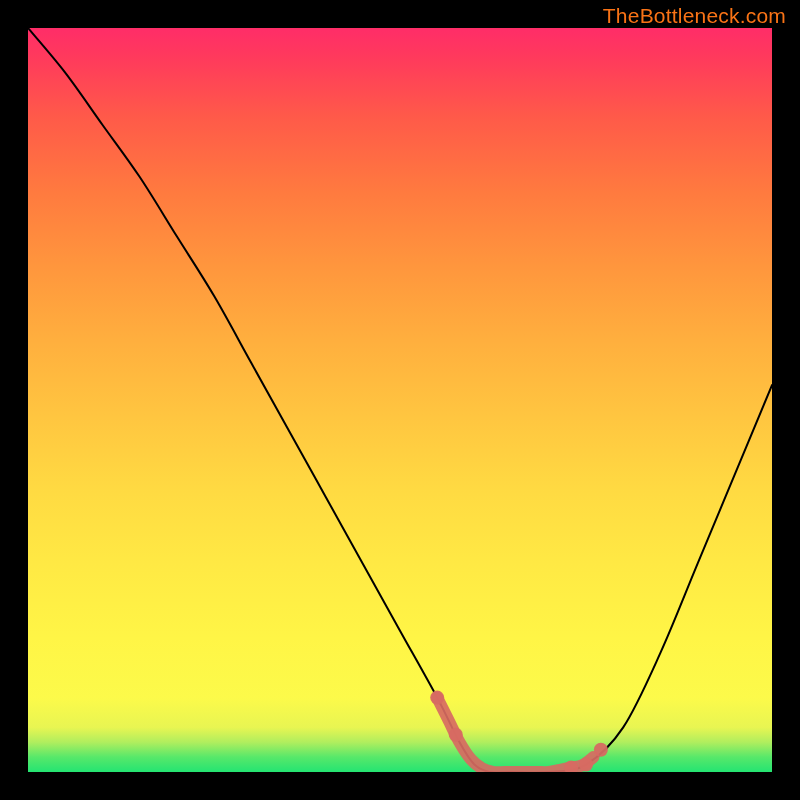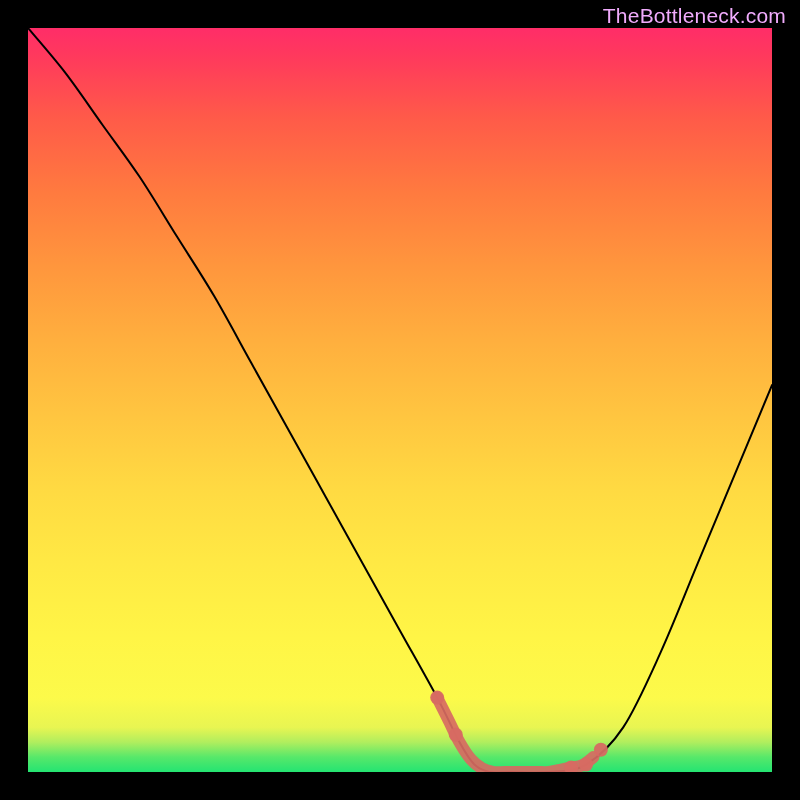--- a/index.html
+++ b/index.html
@@ -8,21 +8,21 @@
   height: 800px;
   background: #000;
   font-family: "Helvetica Neue", Arial, sans-serif;
   overflow: hidden;
   position: relative;
 }
 .watermark {
   position: absolute;
   top: 4px;
   right: 14px;
-  color: #f0abfc;
+  color: #f97316;
   font-size: 21px;
   font-weight: 400;
   letter-spacing: 0.2px;
   z-index: 10;
 }
 .chart-frame {
   position: absolute;
   left: 28px;
   top: 28px;
   width: 744px;

